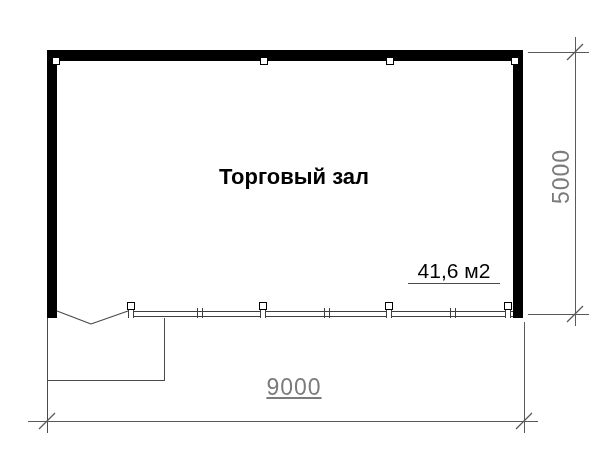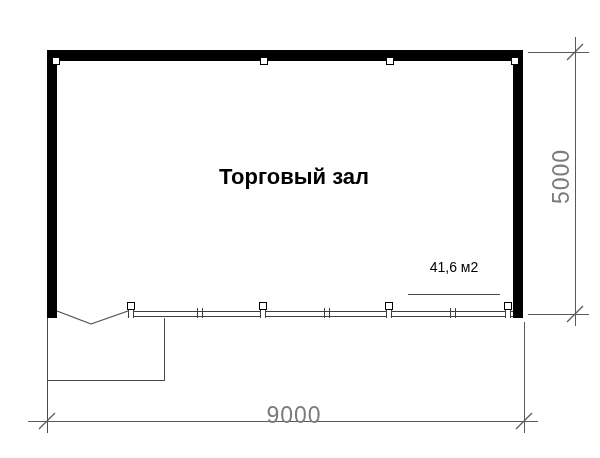--- a/index.html
+++ b/index.html
@@ -68,24 +68,24 @@
     position: absolute;
     color: #000000;
     font-size: 22px;
     white-space: nowrap;
     transform: translateX(-50%);
     line-height: 1;
   }
   #area-label {
     position: absolute;
     color: #000000;
-    font-size: 14px;
+    font-size: 21px;
     text-align: center;
     width: 92px;
-    padding-bottom: 20px;
+    padding-bottom: 2px;
     border-bottom: 1.5px solid #4a4a4a;
     line-height: 1;
   }
 
   svg.overlay {
     position: absolute;
     left: 0; top: 0;
     width: 600px; height: 458px;
     pointer-events: none;
   }
@@ -119,21 +119,21 @@
   <div class="mullion" style="left:197px; top:308px; width:4px; height:10px;"></div>
   <div class="mullion" style="left:324px; top:308px; width:4px; height:10px;"></div>
   <div class="mullion" style="left:450px; top:308px; width:4px; height:10px;"></div>
 
   <div class="vline" style="left:47px; top:318px; height:115px;"></div>
   <div class="hline" style="left:47px; top:380px; width:117px;"></div>
   <div class="vline" style="left:164px; top:318px; height:63px;"></div>
 
   <div class="dim-h" style="left:28px; top:421px; width:510px;"></div>
   <div class="dim-v" style="left:524px; top:322px; height:111px;"></div>
-  <div id="dim-width-label" class="dim-text" style="left:234px; top:404px; width:120px;">9000</div>
+  <div id="dim-width-label" class="dim-text" style="left:234px; top:376px; width:120px;text-decoration:underline;">9000</div>
 
   <div class="dim-v" style="left:575px; top:37px; height:289px;"></div>
   <div class="dim-h" style="left:528px; top:52px; width:61px;"></div>
   <div class="dim-h" style="left:528px; top:314px; width:61px;"></div>
   <div id="dim-height-label" class="dim-text" style="left:501px; top:165px;">5000</div>
 
   <div id="room-label" style="left:294px; top:166px;font-weight:bold;">Торговый зал</div>
   <div id="area-label" style="left:408px; top:260px;">41,6 м2</div>
 
   <svg class="overlay" viewBox="0 0 600 458">

